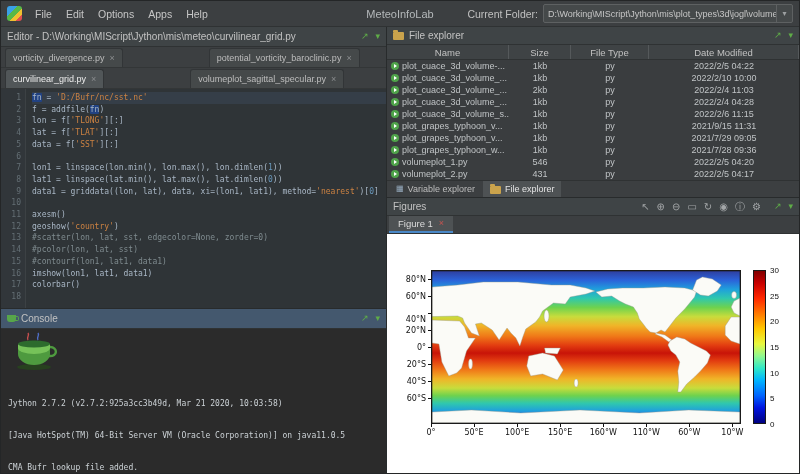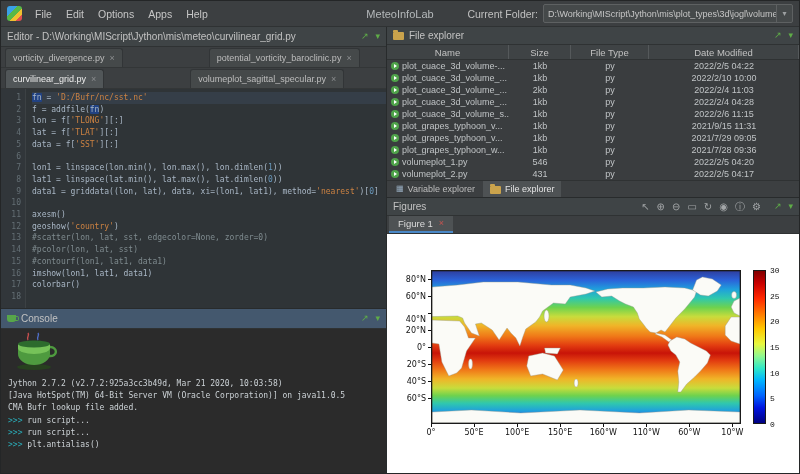--- a/index.html
+++ b/index.html
@@ -40,21 +40,21 @@
 .code-line{font:8px/11.7px "DejaVu Sans Mono",monospace;color:#a9b7c6;white-space:pre;}
 .code-line.current{background:rgba(90,130,180,0.14);}
 .tok-str{color:#cc8242;}
 .tok-com{color:#7f8b8f;}
 .tok-num{color:#6897bb;}
 .tok-hl{background:#214283;border-radius:1px;}
 
 .console-panel{flex:1;}
 .console-header{background:#44586e;}
 .console-body{flex:1;background:#2b2b2b;padding:2px 7px;overflow:hidden;}
-.console-line{font:8px/12.2px "DejaVu Sans Mono",monospace;color:#ccd2d6;white-space:pre;}
+.console-line{font:8px/12.2px "DejaVu Sans Mono",monospace;color:#ccd2d6;white-space:pre;margin-top:20px;}
 .tok-prompt{color:#2aacb8;}
 .cup-icon{width:9px;height:7px;background:#57a64a;border-radius:0 0 3px 3px;position:relative;flex:0 0 9px;}
 .cup-icon::after{content:'';position:absolute;right:-3px;top:1px;width:3px;height:3px;border:1px solid #57a64a;border-left:none;border-radius:0 2px 2px 0;}
 .jython-logo{margin:1px 0 2px 2px;}
 
 .file-panel{flex:0 0 171px;border-bottom:1px solid #282b2c;}
 .panel-header.slim{flex:0 0 18px;height:18px;}
 .table-header{flex:0 0 15px;display:flex;background:#3f4345;border-bottom:1px solid #2f3233;}
 .th{font-size:9.5px;color:#c2c2c2;display:flex;align-items:center;justify-content:center;border-right:1px solid #55595b;overflow:hidden;white-space:nowrap;}
 .file-rows{flex:1;overflow:hidden;background:#3a3d3f;}
@@ -79,21 +79,21 @@
 .fig-tabbar{flex:0 0 18px;background:#3c3f41;border-bottom:1px solid #2f3233;display:flex;align-items:flex-end;padding-left:2px;}
 .fig-tab{height:17px;display:flex;align-items:center;gap:6px;padding:0 9px;font-size:9.5px;color:#dcdcdc;background:#4e5254;border-bottom:2px solid #4a88c7;}
 .fig-close{color:#c75450;font-size:9px;line-height:1;}
 .fig-canvas{flex:1;background:#ffffff;position:relative;overflow:hidden;}
 .plot{position:absolute;left:44px;top:36px;width:310px;height:154px;border:1px solid #1a1a1a;}
 .plot svg{display:block;width:100%;height:100%;}
 .cbar{position:absolute;left:366px;top:36px;width:13px;height:154px;border:1px solid #1a1a1a;
  background:linear-gradient(180deg,#800000 0%,#c80000 8%,#ff2800 18%,#ff7800 28%,#ffc800 38%,#e8f840 48%,#90f890 56%,#30e8c8 64%,#00b4ff 72%,#0064ff 82%,#0014e0 90%,#000080 100%);}
 .ytick{position:absolute;left:0;width:39px;text-align:right;font-size:8px;color:#111;transform:translateY(-50%);font-family:"DejaVu Sans",sans-serif;}
 .xtick{position:absolute;top:194px;transform:translateX(-50%);font-size:8px;color:#111;font-family:"DejaVu Sans",sans-serif;}
-.ctick{position:absolute;left:383px;font-size:8px;color:#111;transform:translateY(-50%);font-family:Liberation Mono, monospace;}
+.ctick{position:absolute;left:383px;font-size:8px;color:#111;transform:translateY(-50%);font-family:Liberation Sans, sans-serif;}
 .tkx{position:absolute;width:1px;height:3px;background:#111;top:190px;}
 .tky{position:absolute;height:1px;width:3px;background:#111;left:41px;}
 </style>
 </head>
 <body>
 
 <div class="window">
 
   <div class="menubar">
     <div class="app-icon"></div>

